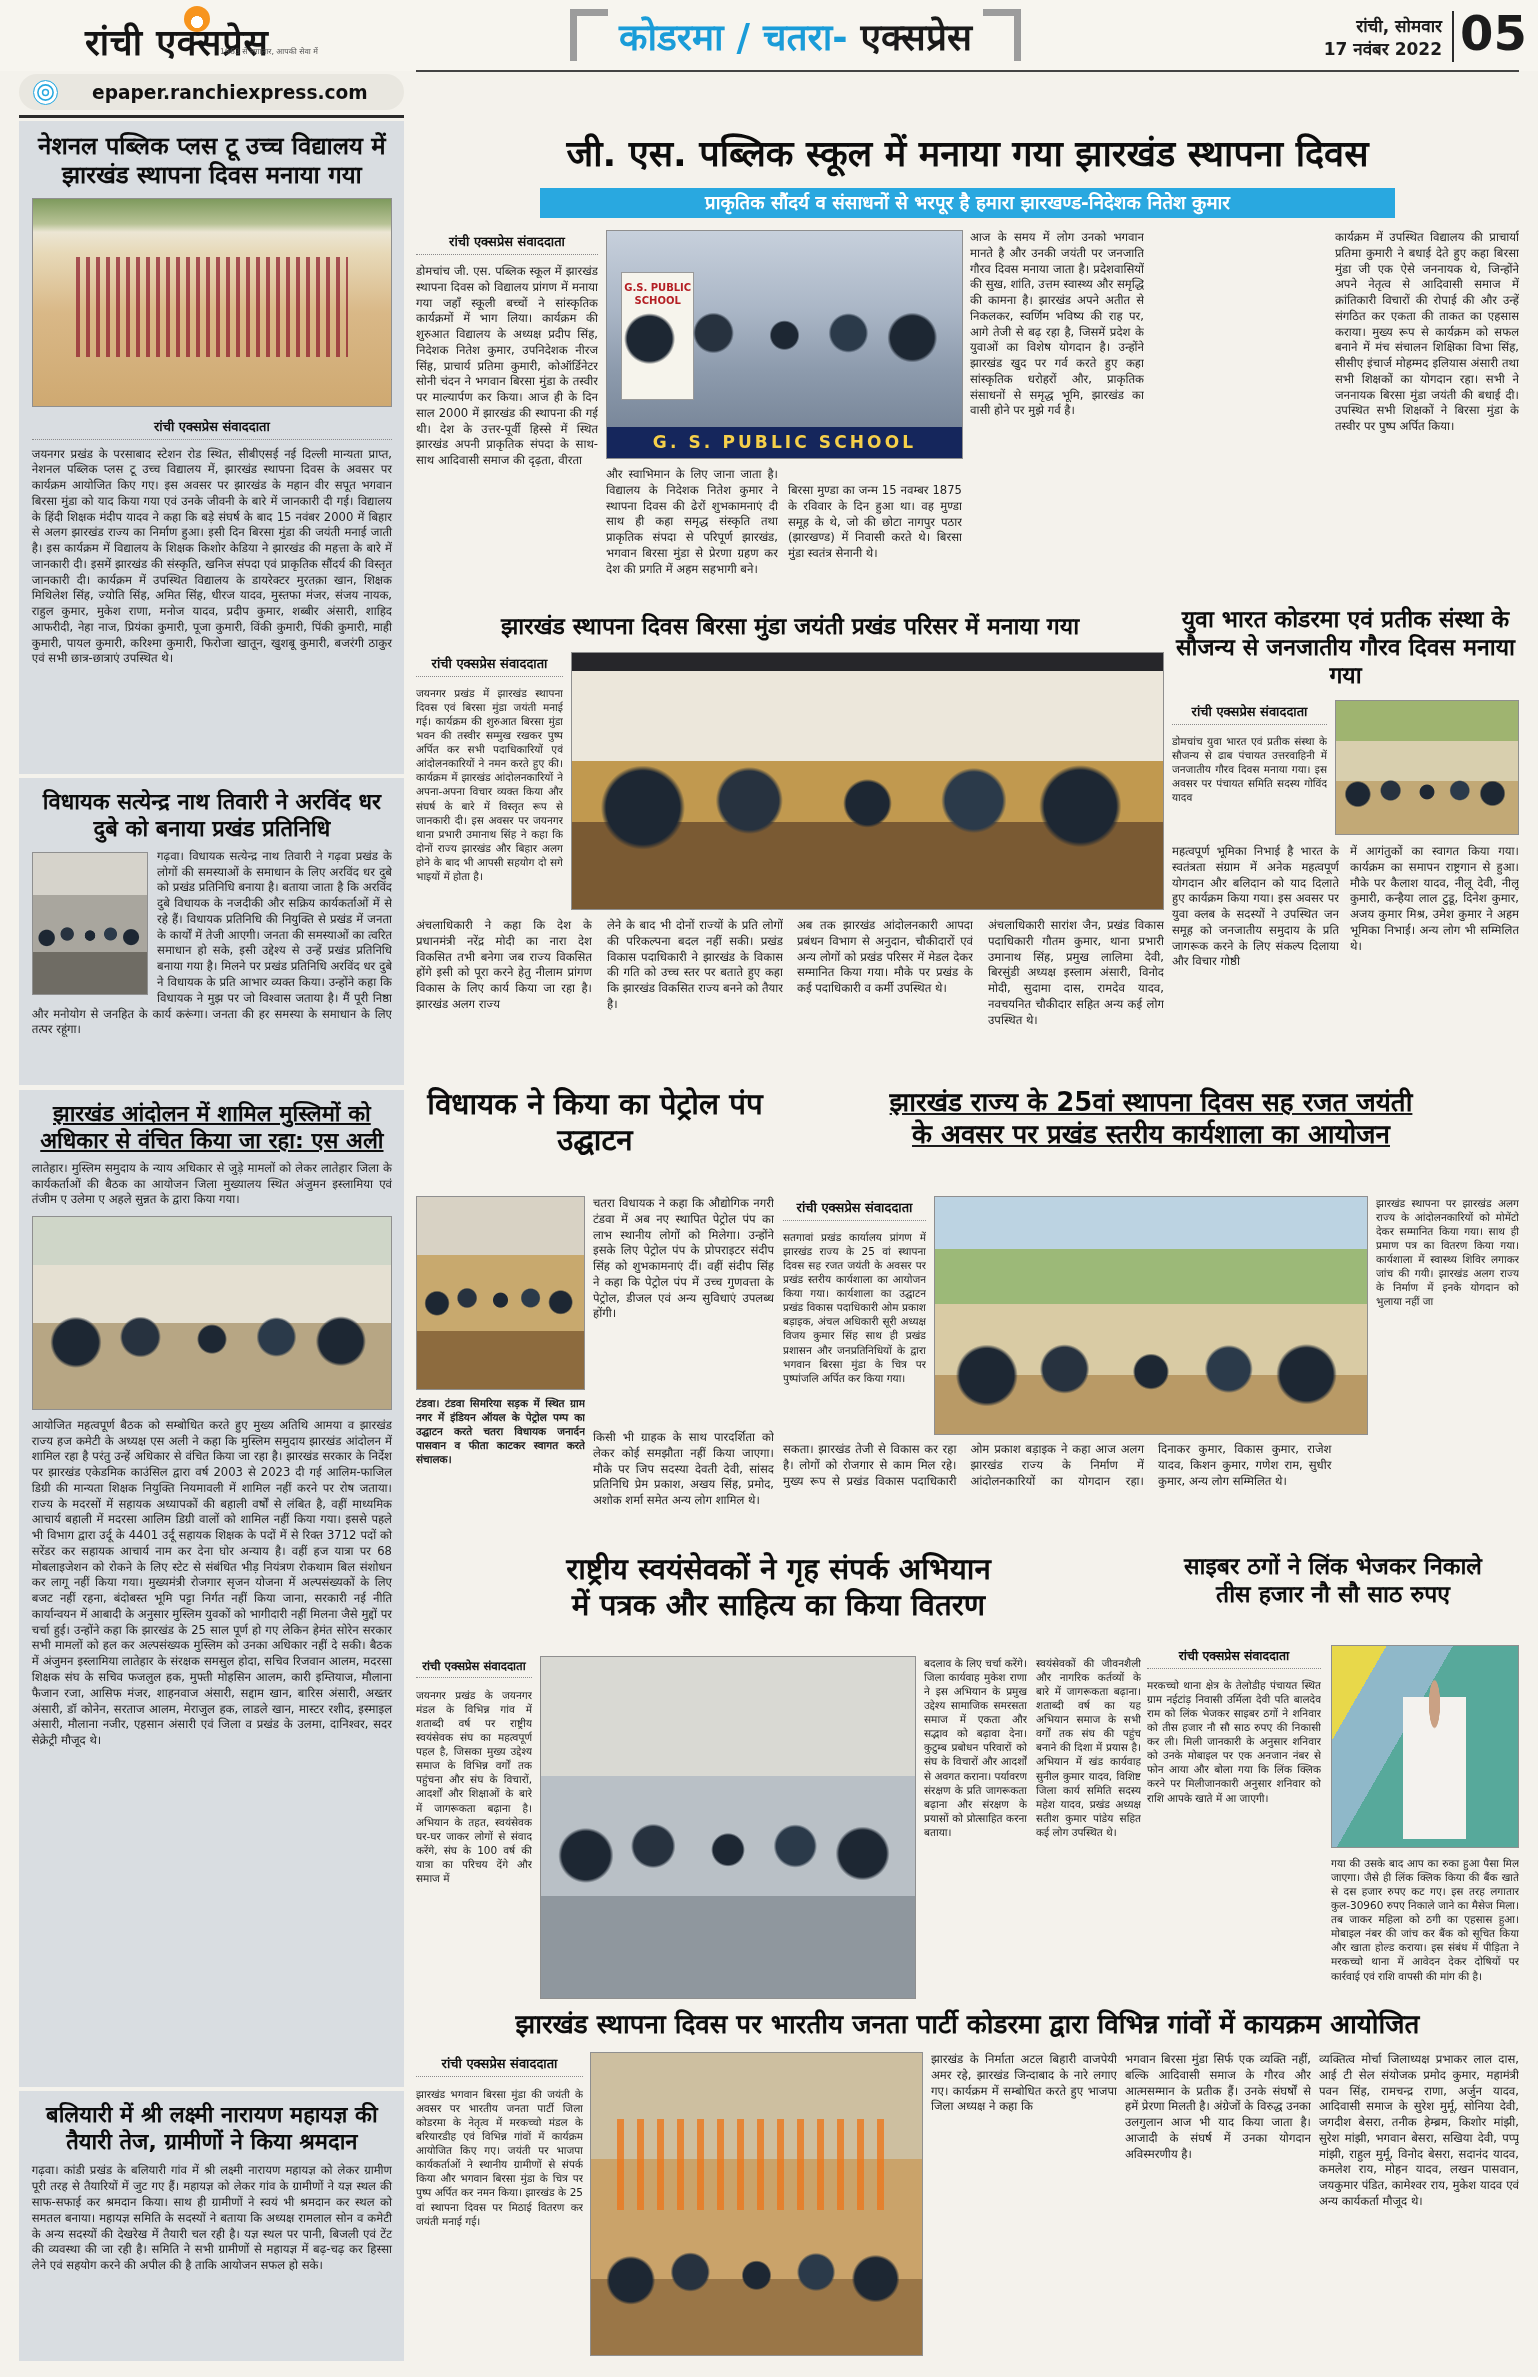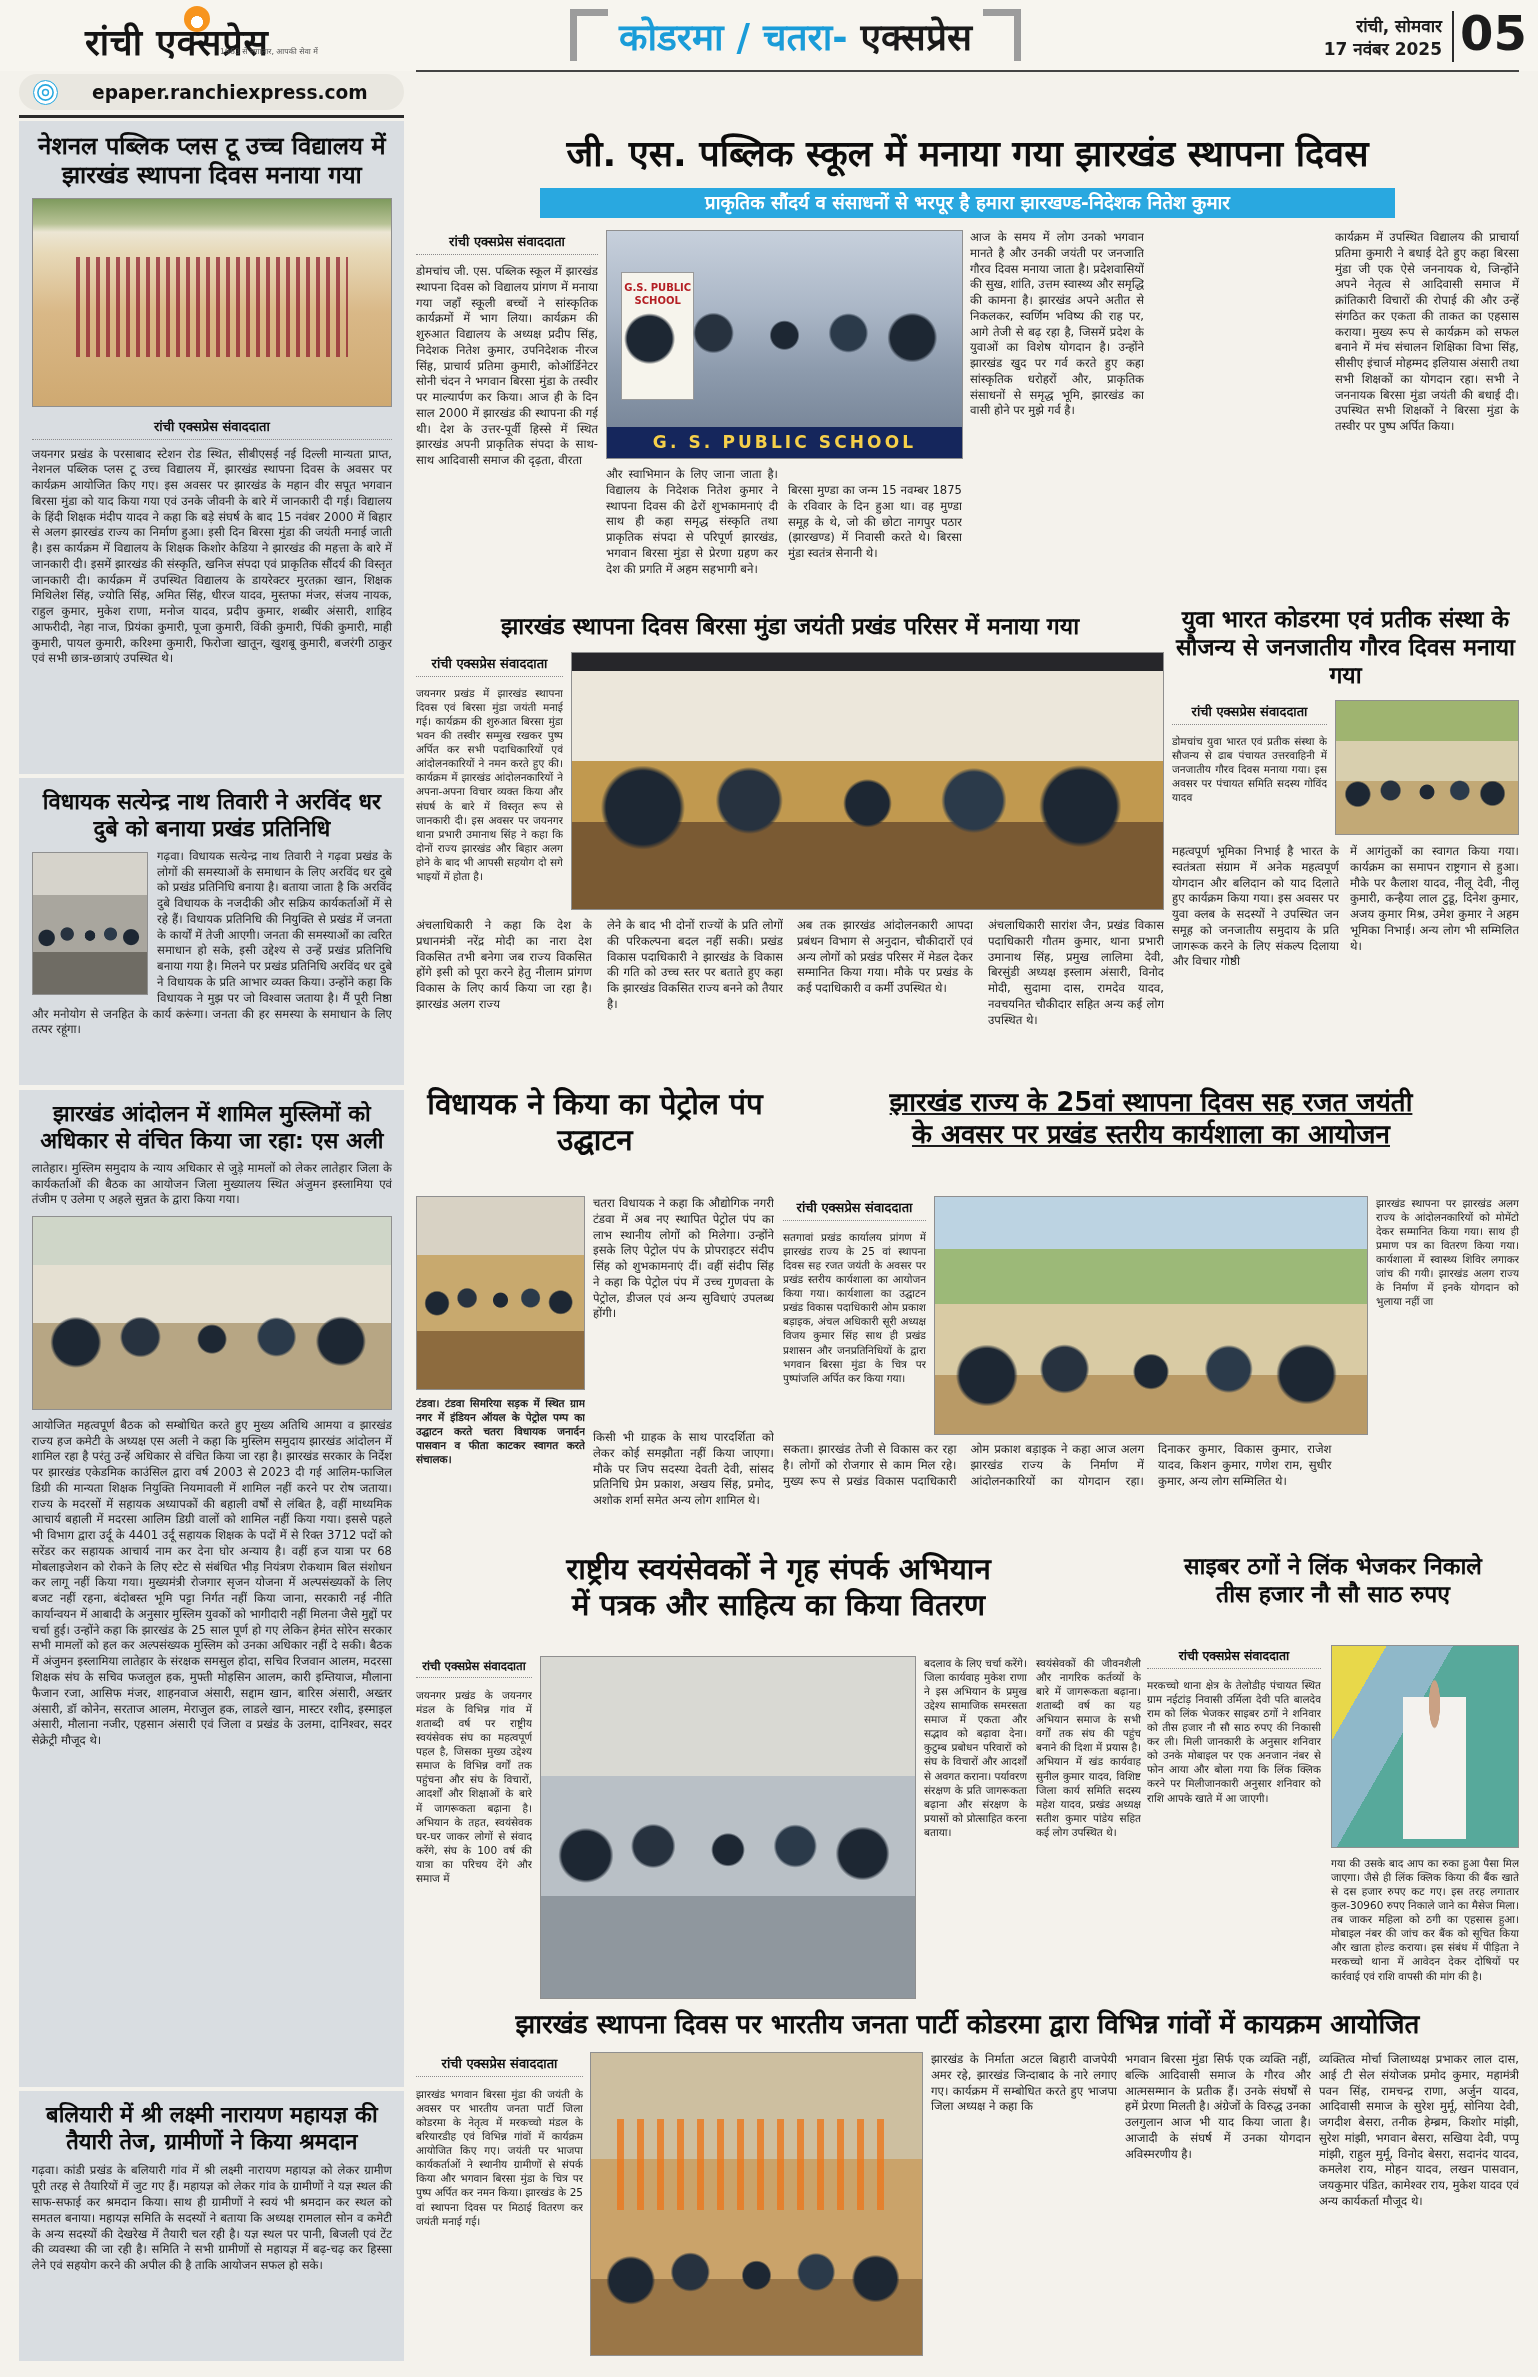--- a/index.html
+++ b/index.html
@@ -60,21 +60,21 @@
       <div class="brk l"></div>
       <div style="font-size:37px;font-weight:800;white-space:nowrap;">
         <span class="secblue">कोडरमा / चतरा-</span>
         <span class="secblack">एक्सप्रेस</span>
       </div>
       <div class="brk r"></div>
     </div>
 
     <div class="abs" style="left:1279px;top:14px;width:163px;text-align:right;font-weight:700;">
       <div style="font-size:17px;">रांची, सोमवार</div>
-      <div style="font-size:17px;">17 नवंबर 2025</div>
+      <div style="font-size:17px;">17 नवंबर 2022</div>
     </div>
     <div class="abs rule" style="left:1452px;top:11px;width:2.3px;height:51px;"></div>
     <div class="abs" style="left:1460px;top:4.7px;font-size:48px;font-weight:800;">05</div>
     <div class="abs rule" style="left:416px;top:70px;width:1103px;height:1.6px;background:#444;"></div>
   </div>
 
   <div class="abs webbar" style="left:19.4px;top:74px;width:385px;height:36px;">
     <div class="tapicon"></div>
     <div style="flex:1;text-align:center;font-weight:800;font-size:18.6px;color:#111;">epaper.ranchiexpress.com</div>
   </div>
@@ -93,21 +93,21 @@
     <div class="hl" style="font-size:22px;">विधायक सत्येन्द्र नाथ तिवारी ने अरविंद धर दुबे को बनाया प्रखंड प्रतिनिधि</div>
     <div style="margin-top:6.2px;overflow:hidden;">
       <div class="ph f-tiwari" style="position:relative;float:left;width:116px;height:143px;margin:3.1px 9.3px 3.1px 0;">
         <div class="figs"></div>
       </div>
       <div class="bt">गढ़वा। विधायक सत्येन्द्र नाथ तिवारी ने गढ़वा प्रखंड के लोगों की समस्याओं के समाधान के लिए अरविंद धर दुबे को प्रखंड प्रतिनिधि बनाया है। बताया जाता है कि अरविंद दुबे विधायक के नजदीकी और सक्रिय कार्यकर्ताओं में से रहे हैं। विधायक प्रतिनिधि की नियुक्ति से प्रखंड में जनता के कार्यों में तेजी आएगी। जनता की समस्याओं का त्वरित समाधान हो सके, इसी उद्देश्य से उन्हें प्रखंड प्रतिनिधि बनाया गया है। मिलने पर प्रखंड प्रतिनिधि अरविंद धर दुबे ने विधायक के प्रति आभार व्यक्त किया। उन्होंने कहा कि विधायक ने मुझ पर जो विश्वास जताया है। मैं पूरी निष्ठा और मनोयोग से जनहित के कार्य करूंगा। जनता की हर समस्या के समाधान के लिए तत्पर रहूंगा।</div>
     </div>
   </div>
 
   <div class="abs leftbox" style="left:19.4px;top:1090px;width:385px;height:997px;">
-    <div class="hl" style="font-size:22px;">झारखंड आंदोलन में शामिल मुस्लिमों को अधिकार से वंचित किया जा रहा: एस अली</div>
+    <div class="hl" style="font-size:22px;text-decoration:underline;">झारखंड आंदोलन में शामिल मुस्लिमों को अधिकार से वंचित किया जा रहा: एस अली</div>
     <div class="bt" style="margin-top:6.2px;">लातेहार। मुस्लिम समुदाय के न्याय अधिकार से जुड़े मामलों को लेकर लातेहार जिला के कार्यकर्ताओं की बैठक का आयोजन जिला मुख्यालय स्थित अंजुमन इस्लामिया एवं तंजीम ए उलेमा ए अहले सुन्नत के द्वारा किया गया।</div>
     <div class="ph f-muslim" style="position:relative;width:100%;height:194px;margin-top:7.8px;">
       <div class="figs" style="top:35%;"></div>
     </div>
     <div class="bt" style="margin-top:7.8px;">आयोजित महत्वपूर्ण बैठक को सम्बोधित करते हुए मुख्य अतिथि आमया व झारखंड राज्य हज कमेटी के अध्यक्ष एस अली ने कहा कि मुस्लिम समुदाय झारखंड आंदोलन में शामिल रहा है परंतु उन्हें अधिकार से वंचित किया जा रहा है। झारखंड सरकार के निर्देश पर झारखंड एकेडमिक काउंसिल द्वारा वर्ष 2003 से 2023 दी गई आलिम-फाजिल डिग्री की मान्यता शिक्षक नियुक्ति नियमावली में शामिल नहीं करने पर रोष जताया। राज्य के मदरसों में सहायक अध्यापकों की बहाली वर्षों से लंबित है, वहीं माध्यमिक आचार्य बहाली में मदरसा आलिम डिग्री वालों को शामिल नहीं किया गया। इससे पहले भी विभाग द्वारा उर्दू के 4401 उर्दू सहायक शिक्षक के पदों में से रिक्त 3712 पदों को सरेंडर कर सहायक आचार्य नाम कर देना घोर अन्याय है। वहीं हज यात्रा पर 68 मोबलाइजेशन को रोकने के लिए स्टेट से संबंधित भीड़ नियंत्रण रोकथाम बिल संशोधन कर लागू नहीं किया गया। मुख्यमंत्री रोजगार सृजन योजना में अल्पसंख्यकों के लिए बजट नहीं रहना, बंदोबस्त भूमि पट्टा निर्गत नहीं किया जाना, सरकारी नई नीति कार्यान्वयन में आबादी के अनुसार मुस्लिम युवकों को भागीदारी नहीं मिलना जैसे मुद्दों पर चर्चा हुई। उन्होंने कहा कि झारखंड के 25 साल पूर्ण हो गए लेकिन हेमंत सोरेन सरकार सभी मामलों को हल कर अल्पसंख्यक मुस्लिम को उनका अधिकार नहीं दे सकी। बैठक में अंजुमन इस्लामिया लातेहार के संरक्षक समसुल होदा, सचिव रिजवान आलम, मदरसा शिक्षक संघ के सचिव फजलुल हक, मुफ्ती मोहसिन आलम, कारी इम्तियाज, मौलाना फैजान रजा, आसिफ मंजर, शाहनवाज अंसारी, सद्दाम खान, बारिस अंसारी, अख्तर अंसारी, डॉ कोनेन, सरताज आलम, मेराजुल हक, लाडले खान, मास्टर रशीद, इस्माइल अंसारी, मौलाना नजीर, एहसान अंसारी एवं जिला व प्रखंड के उलमा, दानिश्वर, सदर सेक्रेट्री मौजूद थे।</div>
   </div>
 
   <div class="abs leftbox" style="left:19.4px;top:2091px;width:385px;height:270px;">
     <div class="hl" style="font-size:22px;">बलियारी में श्री लक्ष्मी नारायण महायज्ञ की तैयारी तेज, ग्रामीणों ने किया श्रमदान</div>
     <div class="bt" style="margin-top:7.8px;">गढ़वा। कांडी प्रखंड के बलियारी गांव में श्री लक्ष्मी नारायण महायज्ञ को लेकर ग्रामीण पूरी तरह से तैयारियों में जुट गए हैं। महायज्ञ को लेकर गांव के ग्रामीणों ने यज्ञ स्थल की साफ-सफाई कर श्रमदान किया। साथ ही ग्रामीणों ने स्वयं भी श्रमदान कर स्थल को समतल बनाया। महायज्ञ समिति के सदस्यों ने बताया कि अध्यक्ष रामलाल सोन व कमेटी के अन्य सदस्यों की देखरेख में तैयारी चल रही है। यज्ञ स्थल पर पानी, बिजली एवं टेंट की व्यवस्था की जा रही है। समिति ने सभी ग्रामीणों से महायज्ञ में बढ़-चढ़ कर हिस्सा लेने एवं सहयोग करने की अपील की है ताकि आयोजन सफल हो सके।</div>

